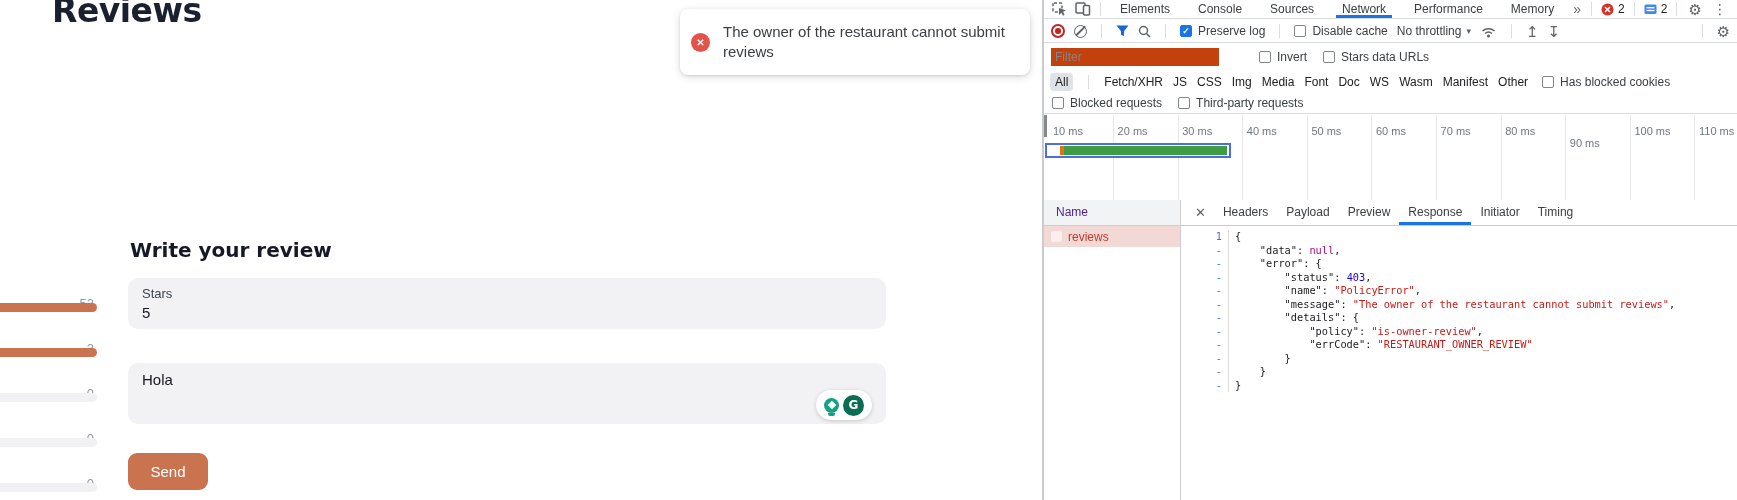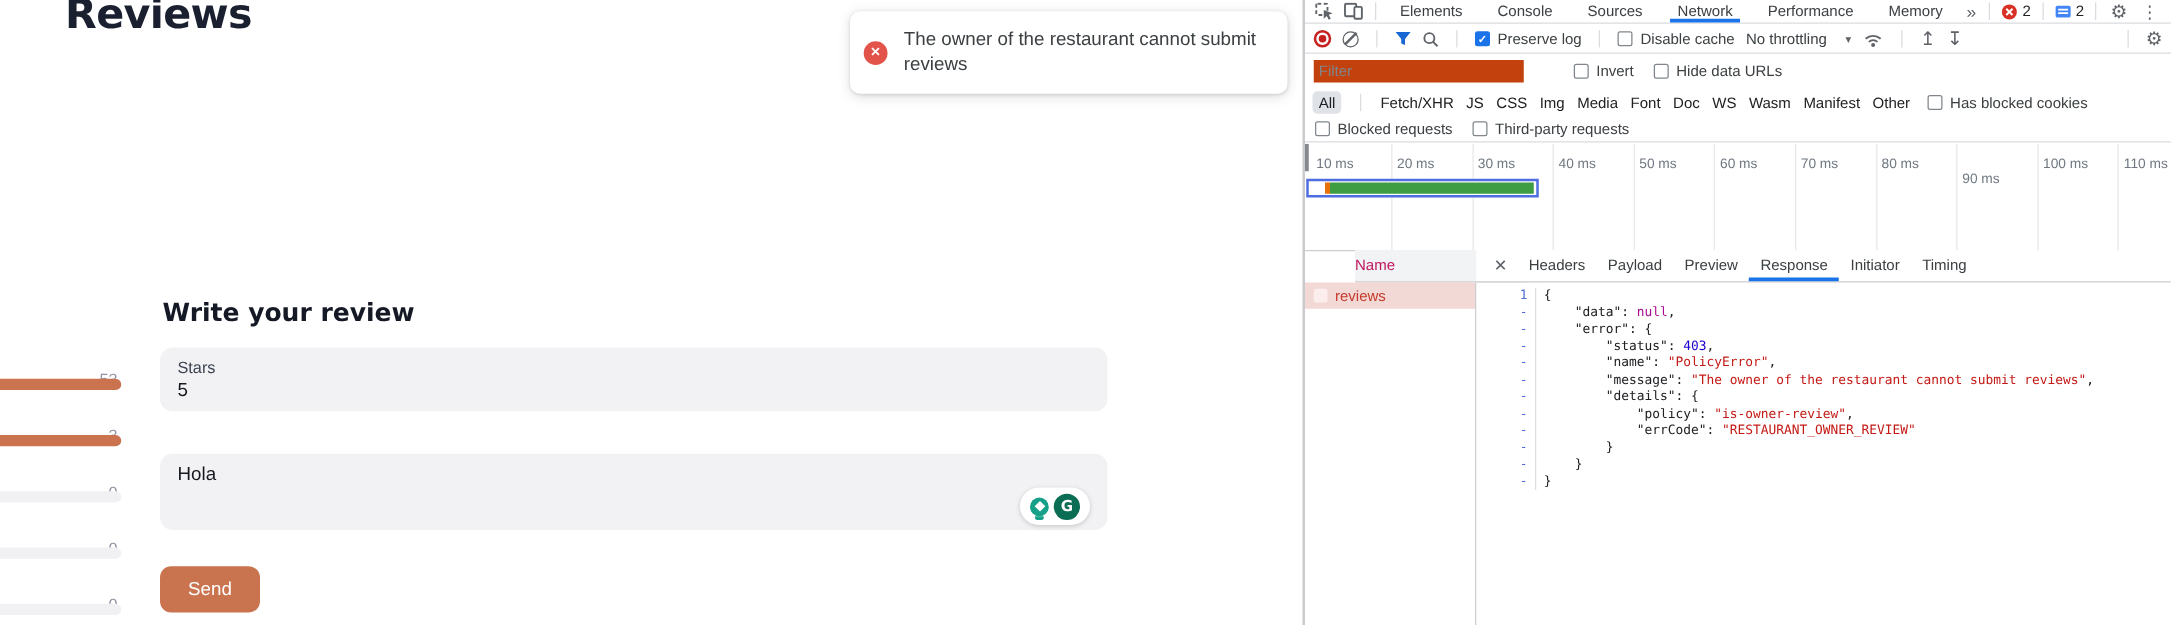--- a/index.html
+++ b/index.html
@@ -50,41 +50,41 @@
   .glyph{font-size:14px;line-height:1;}
   .dt-toolbar{top:20px;height:23px;border-bottom:1px solid #dadce0;padding:0 7px;gap:9px;}
   .rec{width:10px;height:10px;border:2px solid #c5221f;border-radius:50%;position:relative;}
   .rec::after{content:"";position:absolute;left:2.2px;top:2.2px;width:5.6px;height:5.6px;border-radius:50%;background:#c5221f;}
   .clr{width:11px;height:11px;border:1.6px solid #5f6368;border-radius:50%;position:relative;}
   .clr::after{content:"";position:absolute;left:-1px;top:4.6px;width:13px;height:1.6px;background:#5f6368;transform:rotate(-45deg);}
   .cbl{display:flex;align-items:center;gap:6px;white-space:nowrap;}
   .cb{width:12px;height:12px;border:1.5px solid #80868b;border-radius:2px;box-sizing:border-box;background:#fff;
       display:inline-flex;align-items:center;justify-content:center;flex:0 0 12px;}
   .cb.on{background:#1a73e8;border-color:#1a73e8;color:#fff;font-size:9px;font-weight:bold;}
-  .throttle{display:flex;align-items:center;gap:15px;white-space:nowrap;}
+  .throttle{display:flex;align-items:center;gap:5px;white-space:nowrap;}
   .caret{font-size:9px;color:#5f6368;}
   .dt-filter{top:43px;height:28px;padding:0 7px;}
   .filter-input{width:160px;border:none;outline:none;font-size:12px;font-family:"Liberation Sans",sans-serif;
                 color:#202124;padding:2px 4px;background:#c2410c;}
   .filter-input::placeholder{color:#80868b;}
   .fgap{width:40px;}
   .cbgroup{display:flex;align-items:center;gap:16px;}
   .dt-chips{top:71px;height:22px;padding:0 6px;gap:10px;}
   .chip{white-space:nowrap;color:#202124;}
   .chip.sel{background:#dfe2e6;border-radius:4px;padding:2px 5px;}
   .dt-blocked{top:93px;height:21px;border-bottom:1px solid #dadce0;padding:0 8px;gap:16px;}
   .dt-water{position:absolute;left:0;right:0;top:115px;height:85px;border-bottom:1px solid #cdcdcd;overflow:hidden;}
   .gridline{position:absolute;top:0;bottom:0;width:1px;background:#e8e8e8;}
   .tick-label{position:absolute;top:10px;width:58px;text-align:left;font-size:11px;color:#6f7780;}
   .scrub{position:absolute;left:0;top:0;width:3px;height:22px;background:#85898d;}
   .wf-box{position:absolute;left:1px;top:28px;width:186px;height:15px;border:2px solid #4d6de0;box-sizing:border-box;background:#fff;}
   .wf-orange{position:absolute;left:13px;top:1px;width:4px;height:9px;background:#e8710a;}
   .wf-green{position:absolute;left:17px;top:1px;width:163px;height:9px;background:#3e9d42;}
   .name-hdr{position:absolute;left:0;top:200px;width:137px;height:26px;background:#f1f3f4;box-sizing:border-box;
-            border-right:1px solid #cdcdcd;border-bottom:1px solid #cdcdcd;line-height:25px;padding-left:0;color:#be185d;margin-left:40px;}
+            border-right:1px solid #cdcdcd;border-bottom:1px solid #cdcdcd;line-height:25px;padding-left:12px;color:#4c1d95;}
   .req-panel{position:absolute;left:0;top:226px;width:137px;bottom:0;border-right:1px solid #cdcdcd;box-sizing:border-box;}
   .req-row{height:21px;display:flex;align-items:center;padding-left:7px;gap:6px;font-size:12px;}
   .req-row.failed{background:#f3d9d6;color:#c5392b;}
   .req-fav{width:11px;height:11px;border-radius:2px;background:#fceeec;flex:0 0 11px;}
   .resp-tabs{position:absolute;left:137px;right:0;top:200px;height:26px;border-bottom:1px solid #cdcdcd;
              display:flex;align-items:center;box-sizing:border-box;padding-left:6px;background:#fff;}
   .resp-x{font-size:13px;color:#5f6368;padding:0 8px;}
   .resp-tab{padding:0 9px;height:25px;line-height:25px;position:relative;white-space:nowrap;color:#3c4043;}
   .resp-tab.active::after{content:"";position:absolute;left:0;right:0;bottom:0;height:3px;background:#1a73e8;}
   .code{position:absolute;left:138px;top:230px;right:0;bottom:0;font-family:"DejaVu Sans Mono","Liberation Mono",monospace;
@@ -246,21 +246,21 @@
     <div class="dt-row dt-filter">
       <input class="filter-input" placeholder="Filter" style="">
       <span class="fgap"></span>
       <span class="cbgroup">
         <label class="cbl">
           <span class="cb"></span>
           <span>Invert</span>
         </label>
         <label class="cbl">
           <span class="cb"></span>
-          <span>Hide data URLs</span>
+          <span>Stars data URLs</span>
         </label>
       </span>
     </div>
 
     <div class="dt-row dt-blocked">
       <label class="cbl">
         <span class="cb"></span>
         <span>Blocked requests</span>
       </label>
       <label class="cbl">

